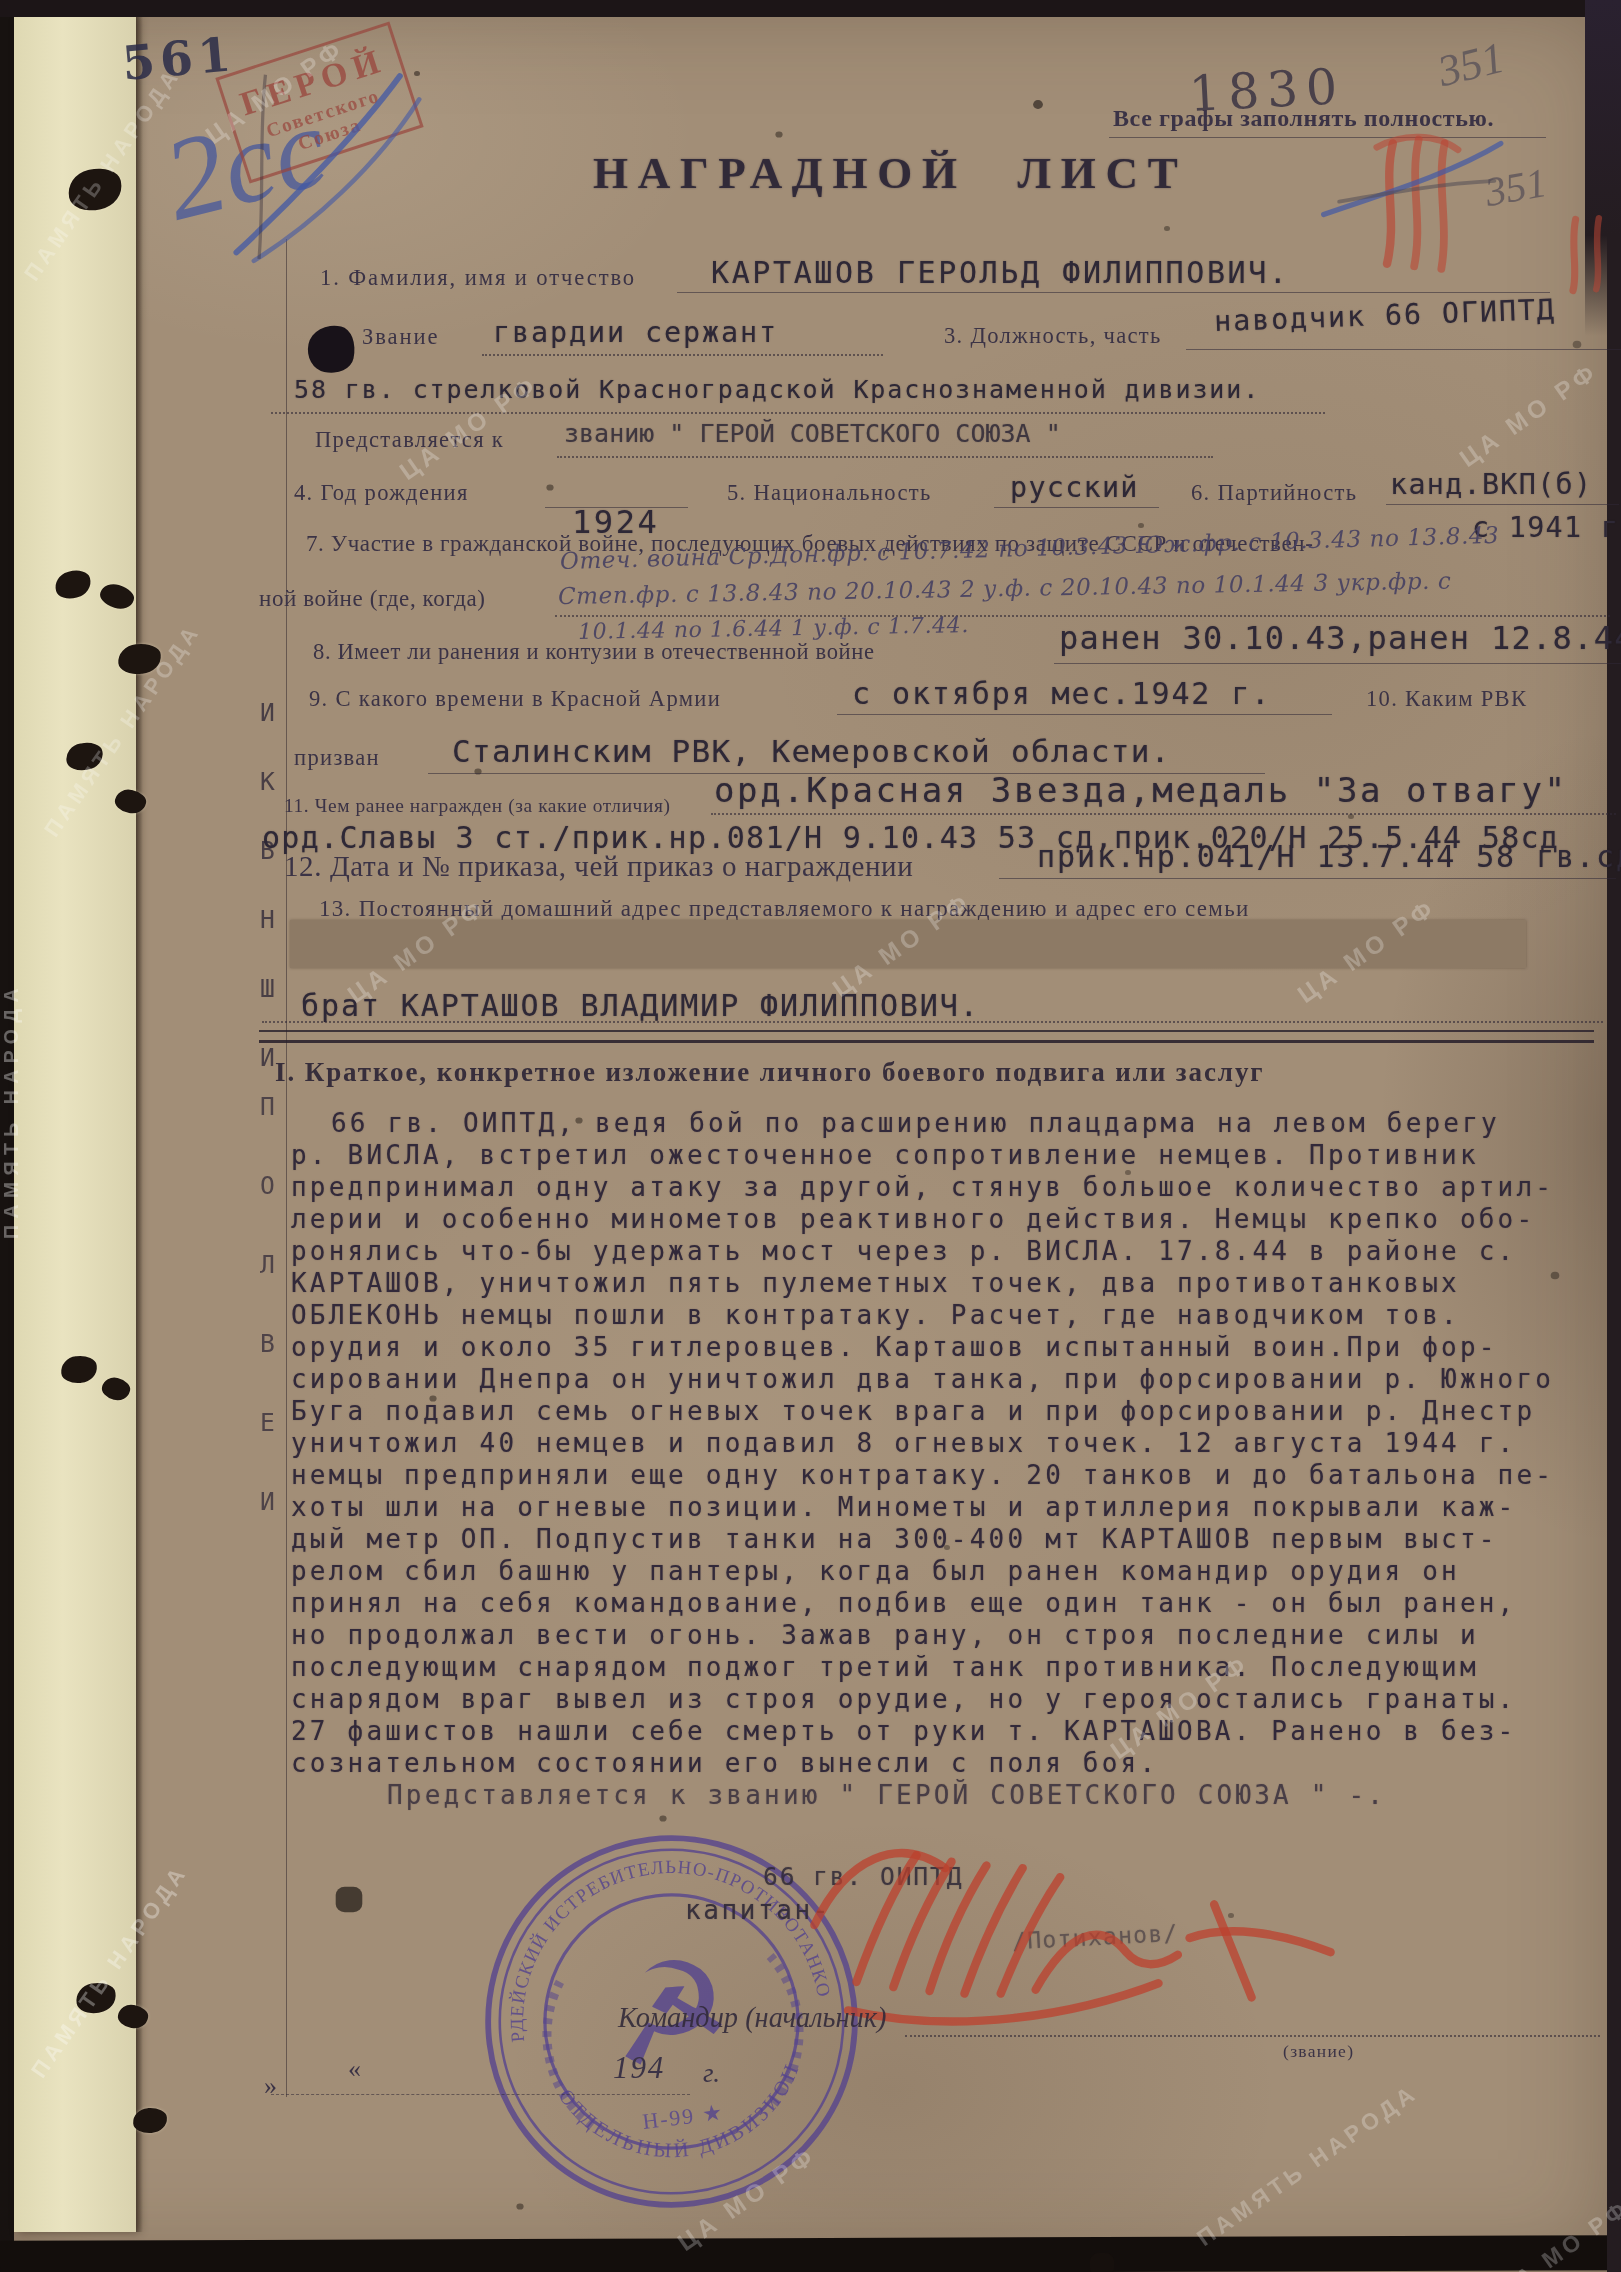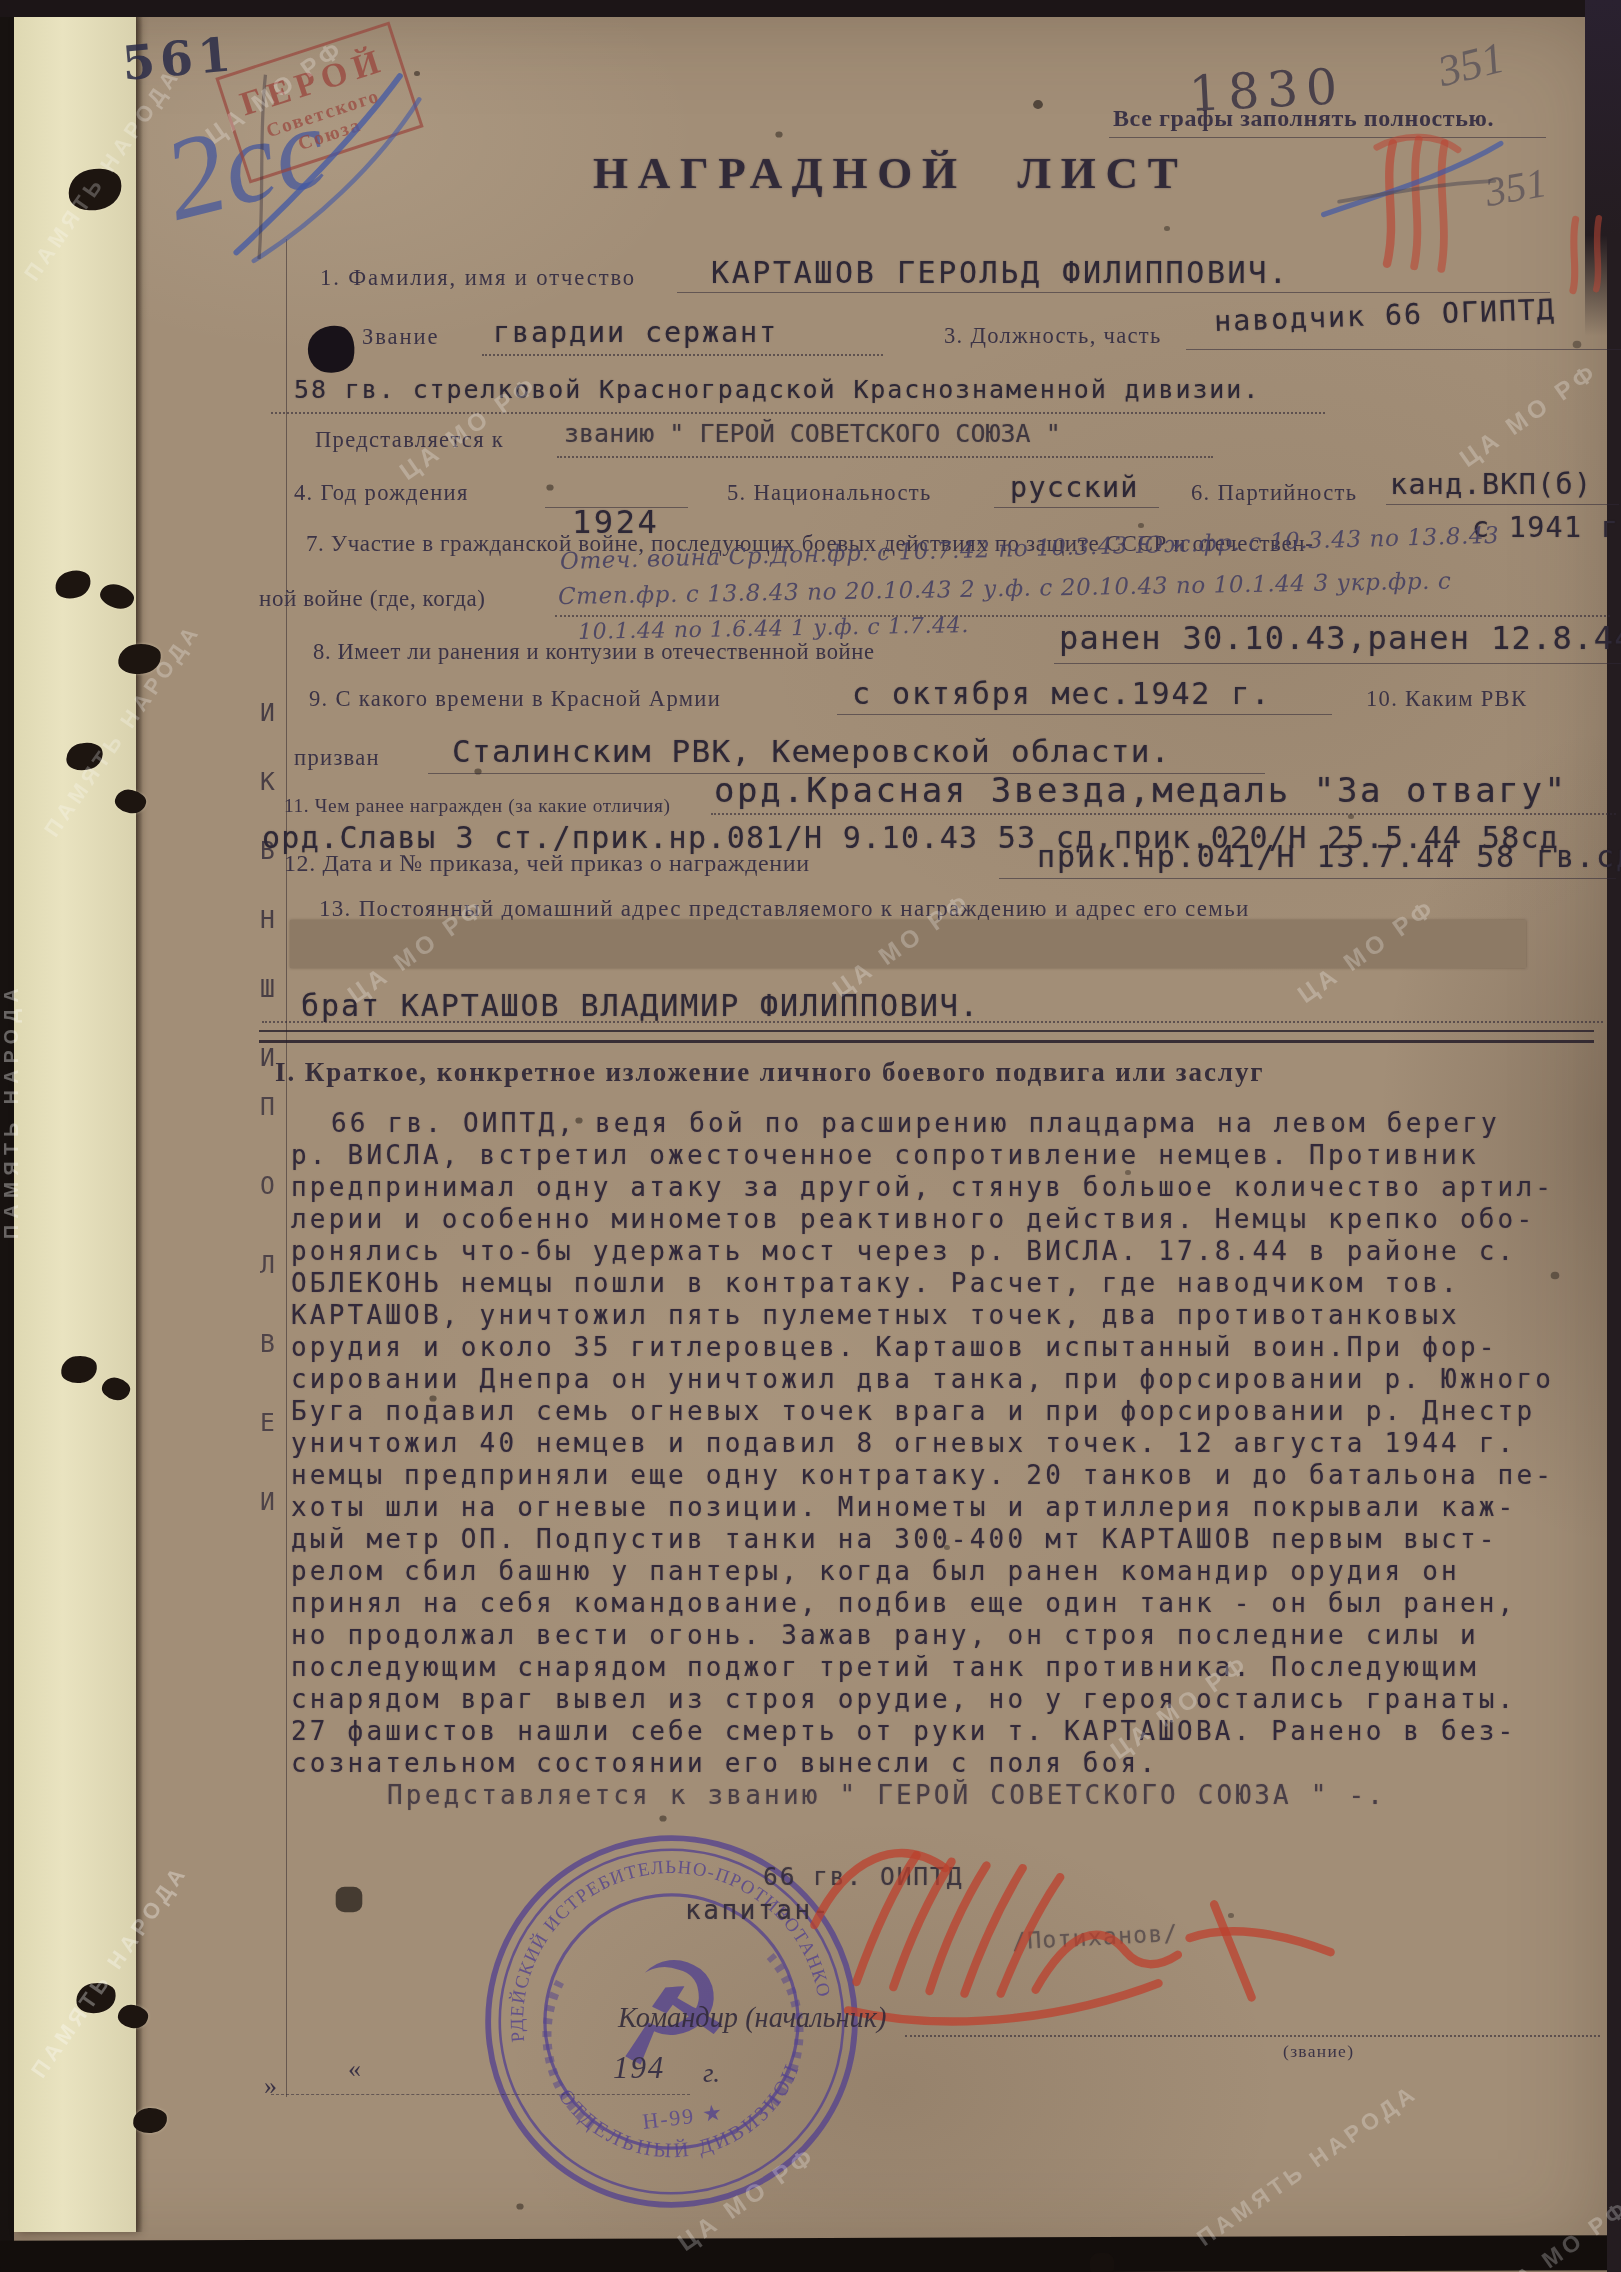--- a/index.html
+++ b/index.html
@@ -154,39 +154,39 @@
   <div class="lbl" style="left:1366px;top:686px;font-size:22.6px;letter-spacing:1.3px;">10. Каким РВК</div>
   <div class="lbl" style="left:294px;top:745px;font-size:22.6px;letter-spacing:1.3px;">призван</div>
   <div class="val" style="left:452px;top:733px;font-size:31px;letter-spacing:1.3px;">Сталинским РВК, Кемеровской области.</div>
   <div class="ul" style="left:428px;top:773px;width:837px;"></div>
 
   <div class="val" style="left:714px;top:770px;font-size:34px;letter-spacing:2.6px;">орд.Красная Звезда,медаль "За отвагу"</div>
   <div class="lbl" style="left:284px;top:795px;font-size:19.4px;letter-spacing:0.6px;">11. Чем ранее награжден (за какие отличия)</div>
   <div class="ul dot" style="left:711px;top:813px;width:905px;"></div>
   <div class="val" style="left:262px;top:820px;font-size:30px;letter-spacing:1.3px;">орд.Славы 3 ст./прик.нр.081/Н 9.10.43 53 сд,прик.020/Н 25.5.44 58сд</div>
 
-  <div class="lbl" style="left:284px;top:850px;font-size:24px;letter-spacing:0.6px;text-align:center;">12. Дата и № приказа, чей приказ о награждении</div>
+  <div class="lbl" style="left:284px;top:850px;font-size:29px;letter-spacing:0.6px;text-align:center;">12. Дата и № приказа, чей приказ о награждении</div>
   <div class="val" style="left:1037px;top:839px;font-size:30px;letter-spacing:1.9px;">прик.нр.041/Н 13.7.44 58 гв.сд.</div>
   <div class="ul" style="left:999px;top:878px;width:617px;"></div>
 
   <div class="lbl" style="left:284px;top:896px;font-size:23px;letter-spacing:1.3px;margin-left:35px;">13. Постоянный домашний адрес представляемого к награждению и адрес его семьи</div>
   <div class="abs" style="left:290px;top:920px;width:1236px;height:48px;background:#8d7a65;box-shadow:0 0 2.6px rgba(60,45,32,.4);"></div>
   <div class="val" style="left:301px;top:988px;font-size:30px;letter-spacing:1.9px;">брат КАРТАШОВ ВЛАДИМИР ФИЛИППОВИЧ.</div>
   <div class="ul dot" style="left:262px;top:1021px;width:1341px;"></div>
   <div class="abs" style="left:259px;top:1030px;width:1335px;height:7.8px;border-top:2.6px solid rgba(38,30,42,.8);border-bottom:3.2px solid rgba(38,30,42,.85);"></div>
 
   <div class="lbl" style="left:275px;top:1057px;font-size:27px;font-weight:bold;letter-spacing:1.9px;color:rgba(46,38,54,.92);">I. Краткое, конкретное изложение личного боевого подвига или заслуг</div>
   <div class="abs" style="left:291px;top:1107px;width:1330px;">
     <div class="body-line ind">66 гв. ОИПТД, ведя бой по расширению плацдарма на левом берегу</div>
     <div class="body-line">р. ВИСЛА, встретил ожесточенное сопротивление немцев. Противник</div>
     <div class="body-line">предпринимал одну атаку за другой, стянув большое количество артил-</div>
     <div class="body-line">лерии и особенно минометов реактивного действия. Немцы крепко обо-</div>
     <div class="body-line">ронялись что-бы удержать мост через р. ВИСЛА. 17.8.44 в районе с.</div>
+    <div class="body-line">КАРТАШОВ, уничтожил пять пулеметных точек, два противотанковых</div>
     <div class="body-line">ОБЛЕКОНЬ немцы пошли в контратаку. Расчет, где наводчиком тов.</div>
-    <div class="body-line">КАРТАШОВ, уничтожил пять пулеметных точек, два противотанковых</div>
     <div class="body-line">орудия и около 35 гитлеровцев. Карташов испытанный воин.При фор-</div>
     <div class="body-line">сировании Днепра он уничтожил два танка, при форсировании р. Южного</div>
     <div class="body-line">Буга подавил семь огневых точек врага и при форсировании р. Днестр</div>
     <div class="body-line">уничтожил 40 немцев и подавил 8 огневых точек. 12 августа 1944 г.</div>
     <div class="body-line">немцы предприняли еще одну контратаку. 20 танков и до батальона пе-</div>
     <div class="body-line">хоты шли на огневые позиции. Минометы и артиллерия покрывали каж-</div>
     <div class="body-line">дый метр ОП. Подпустив танки на 300-400 мт КАРТАШОВ первым выст-</div>
     <div class="body-line">релом сбил башню у пантеры, когда был ранен командир орудия он</div>
     <div class="body-line">принял на себя командование, подбив еще один танк - он был ранен,</div>
     <div class="body-line">но продолжал вести огонь. Зажав рану, он строя последние силы и</div>

